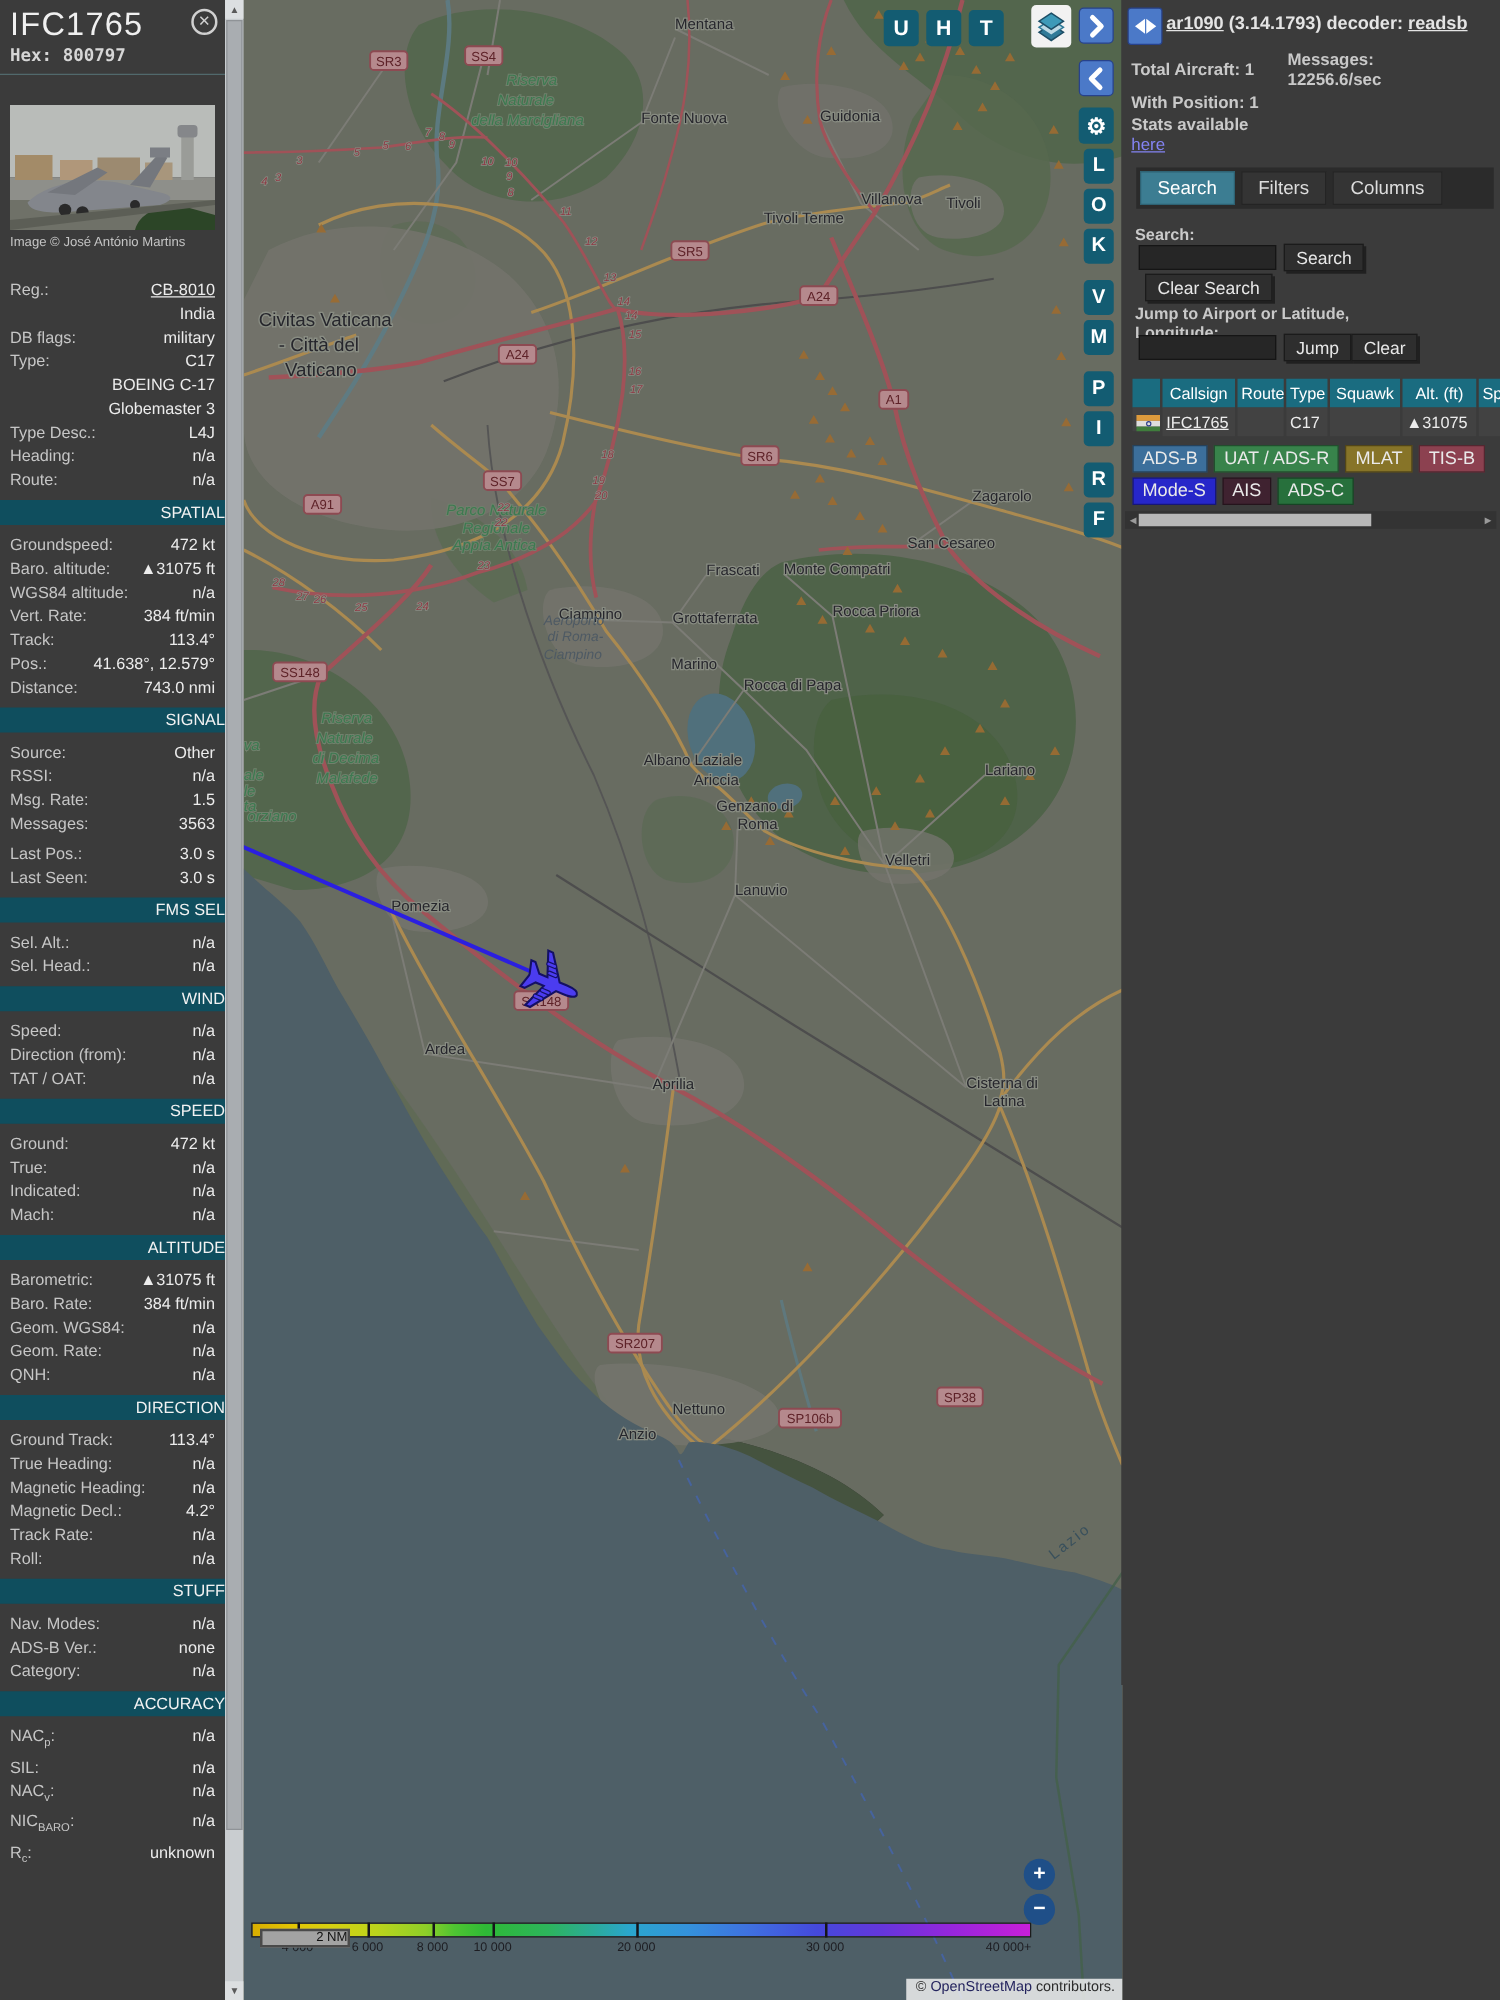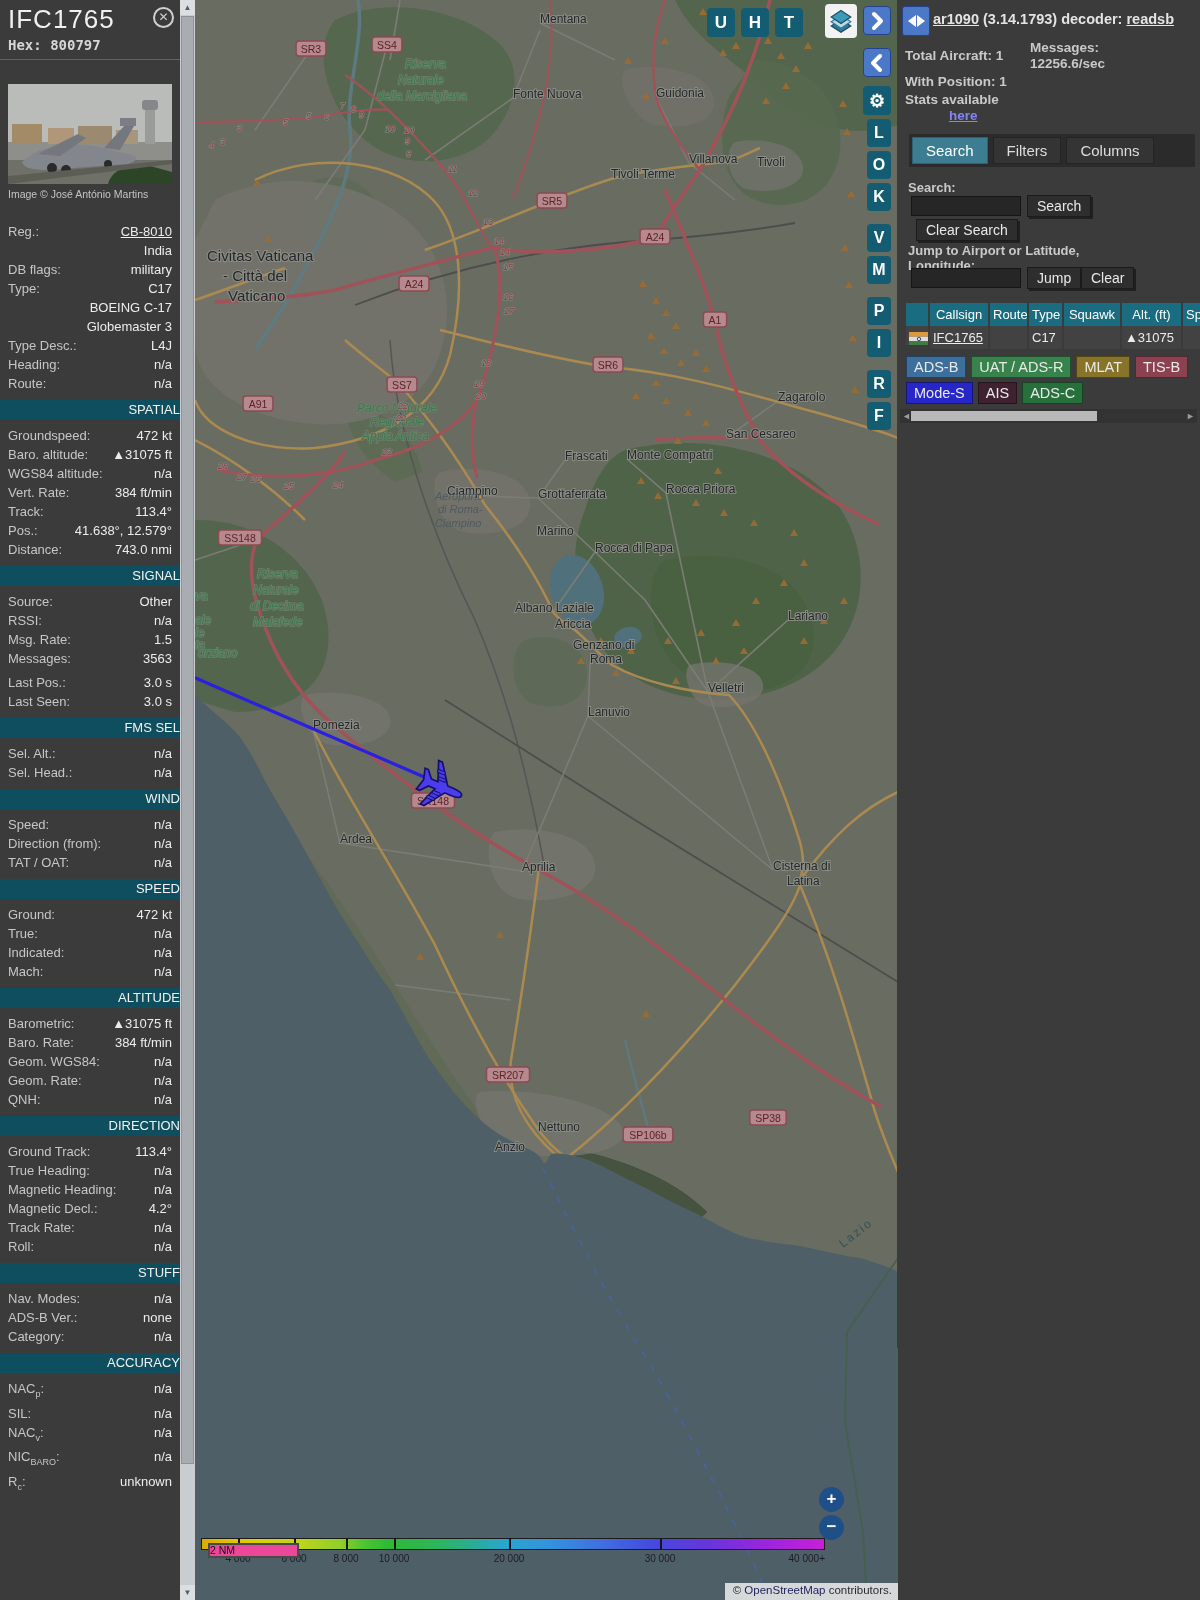--- a/index.html
+++ b/index.html
@@ -50,33 +50,33 @@
   .gear-glyph { font-size:18px; color:#fff; }
 
   
   #legend { position:absolute; left:6px; top:1538px; width:624px; height:30px; }
   #legend .bar { position:absolute; left:0; top:0; width:624px; height:12px; border:1px solid #1c1c1c;
     background:linear-gradient(to right,#d8ae00 0%,#e2c404 5%,#d6d010 10%,#bcd41c 16%,#8ecf28 22.3%,#4ec432 26%,#2eb936 30%,#2db55c 38%,#2bab9b 44%,#2aa6cc 48.4%,#3492dc 56%,#3f70e0 64%,#4549dc 72.6%,#6536dc 81%,#9726dc 90%,#c81fd8 100%); }
   #legend .tick { position:absolute; top:0; width:2px; height:12px; background:#15151a; }
   #legend .tlab { position:absolute; top:15px; font-size:10px; color:#1d1d22; transform:translateX(-50%); white-space:nowrap; }
   #legend .tlab.right { transform:none; right:0; }
   .zoombtn { position:absolute; width:25px; height:25px; border-radius:50%; background:#1f4f88; color:#ffffff; font-size:17px; font-weight:bold; text-align:center; line-height:23px; cursor:pointer; }
-  #scalebox { position:absolute; left:13px; top:1543px; width:91px; height:15px; background:#ec4899; border:2px solid #4a4a4a; font-size:10.5px; color:#111; text-align:left; line-height:11px; }
+  #scalebox { position:absolute; left:13px; top:1543px; width:72px; height:15px; background:#a3a3a3; border:2px solid #4a4a4a; font-size:10.5px; color:#111; text-align:right; line-height:11px; }
   #attrib { position:absolute; right:0px; bottom:0px; height:17px; background:rgba(238,238,238,0.85); font-size:11.5px; color:#2c2c2c; padding:1px 6px 0 8px; white-space:nowrap; }
   #attrib .osm { color:#24245e; }
 
   
   #rpanel { position:absolute; left:897px; top:0; width:303px; height:1348px; background:#3b3b3b; color:#cccccc; }
   .hdr-toggle { position:absolute; left:5px; top:6px; width:28px; height:30px; background:#4b79c8; border:1px solid #27428c; border-radius:3px; display:flex; align-items:center; justify-content:center; gap:1px; cursor:pointer; }
   .tri-l { width:0; height:0; border-top:6px solid transparent; border-bottom:6px solid transparent; border-right:8px solid #fff; }
   .tri-r { width:0; height:0; border-top:6px solid transparent; border-bottom:6px solid transparent; border-left:8px solid #fff; }
   .rp-title { position:absolute; left:36px; top:11px; width:265px; font-size:14.5px; font-weight:bold; color:#e4e4e4; white-space:nowrap; }
   .rp-title a { color:#e4e4e4; text-decoration:underline; }
   .stat { position:absolute; font-size:13.5px; font-weight:bold; color:#c9c9c9; white-space:nowrap; }
-  #stat-here { color:#8484f4; text-decoration:underline; font-weight:bold; cursor:pointer;margin-left:44px; }
+  #stat-here { color:#8484f4; text-decoration:underline; font-weight:normal; cursor:pointer; }
   #tabbar { position:absolute; left:12px; top:134px; width:286px; height:33px; background:#2b2b2b; padding:3px; display:flex; gap:5px; }
   .tab { height:27px; padding:0 13px; font-size:15px; line-height:26px; background:#343434; color:#dddddd; border:1px solid #242424; cursor:pointer; }
   .tab.active { background:#3c7d92; color:#ffffff; border-color:#2e6273; }
   .rp-label { position:absolute; font-size:13px; font-weight:bold; color:#c9c9c9; }
   .rp-input { position:absolute; height:20px; background:#262626; border:1px solid #151515; color:#e0e0e0; font-size:13px; padding:0 4px; }
   .rp-btn { position:absolute; background:#2e2e2e; border:1px solid #1b1b1b; box-shadow:2px 2px 0 rgba(0,0,0,0.45); color:#e8e8e8; font-size:14px; padding:2px 9px; cursor:pointer; white-space:nowrap; }
 
   #actable { position:absolute; left:9px; top:303px; display:flex; flex-direction:column; font-size:13px; }
   .trow { display:flex; }
   .tcell { height:23px; line-height:23px; padding:0 3px; margin-right:2px; overflow:hidden; white-space:nowrap; }

